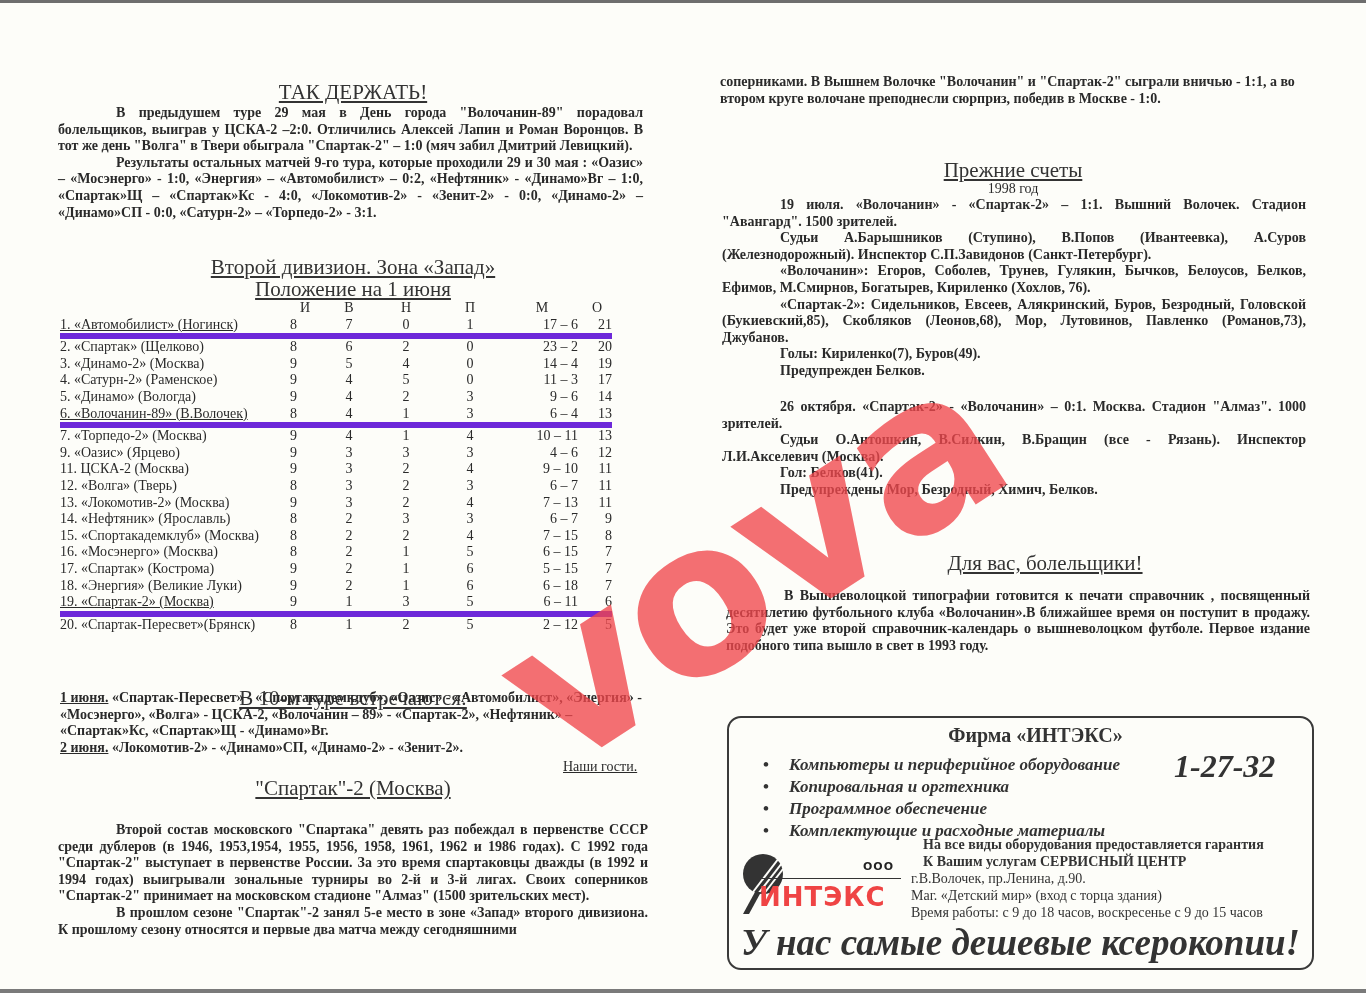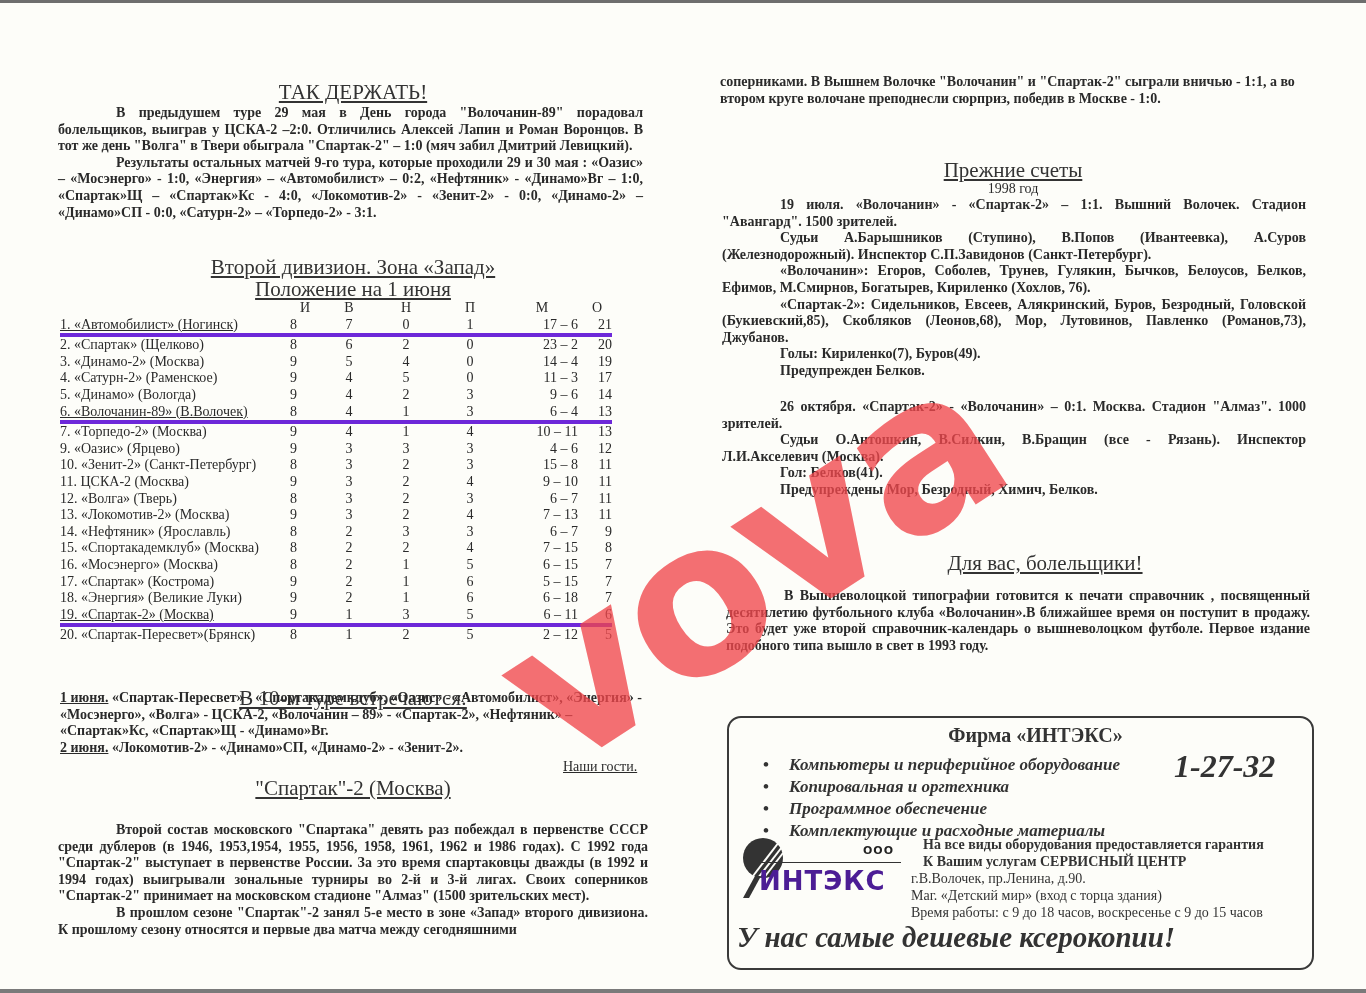--- a/index.html
+++ b/index.html
@@ -21,37 +21,37 @@
   table.standings { border-collapse:collapse; font-size:14px; line-height:16.6px; }
   table.standings td, table.standings th { padding:0; font-weight:normal; white-space:nowrap; }
   table.standings th { text-align:center; }
   .c-name { width:230px; text-align:left; }
   .c-i { width:30px; text-align:left; }
   .c-v { width:58px; text-align:center; }
   .c-n { width:56px; text-align:center; }
   .c-p { width:72px; text-align:center; }
   .c-m { width:72px; text-align:right; padding-right:4px !important; }
   .c-o { width:30px; text-align:right; }
-  tr.ul td { border-bottom:4px solid #6d28d9; }
+  tr.ul td { border-bottom:6px solid #6d28d9; }
   tr.ul td:first-child { text-decoration:underline; }
   .u { text-decoration:underline; }
   .ad-box {
     position:absolute; left:727px; top:716px; width:583px; height:250px;
     border:2px solid #3a3a3a; border-radius:14px; background:#fdfdf9;
   }
   .ad-title { position:absolute; left:0; width:100%; top:6px; text-align:center; font-size:20px; font-weight:bold; color:#333;padding-left:15px; }
   .ad-list { position:absolute; left:30px; top:32px; margin:4px; padding:0; list-style:none; }
   .ad-list li { font-size:17px; font-style:italic; font-weight:bold; line-height:22px; color:#333; }
   .ad-list li::before { content:"\2022"; display:inline-block; width:26px; font-style:normal; }
   .ad-phone { position:absolute; left:445px; top:30px; font-size:32px; font-style:italic; font-weight:bold; color:#333; }
   .ad-info { position:absolute; left:182px; top:118px; font-size:14px; line-height:17px; color:#333; }
   .ad-info .b { font-weight:bold;margin-left:12px; }
-  .ad-slogan { position:absolute; left:0; width:100%; top:203px; font-size:29px; font-style:italic; font-weight:bold; color:#333;margin-left:8px; }
-  .logo { position:absolute; left:12px; top:118px; width:160px; height:64px; }
-  .logo-text { position:absolute; left:18px; top:30px; font-family:"DejaVu Sans", sans-serif; font-weight:bold; font-size:26px; letter-spacing:1px; color:#4c1d95; }
+  .ad-slogan { position:absolute; left:0; width:100%; top:203px; text-align:center; font-size:37px; font-style:italic; font-weight:bold; color:#333; }
+  .logo { position:absolute; left:12px; top:134px; width:160px; height:64px; }
+  .logo-text { position:absolute; left:18px; top:30px; font-family:"DejaVu Sans", sans-serif; font-weight:bold; font-size:26px; letter-spacing:1px; color:#ef4444; }
   .logo-ooo { position:absolute; left:122px; top:8px; font-family:"DejaVu Sans", sans-serif; font-weight:bold; font-size:11px; letter-spacing:1px; color:#222; }
   .watermark {
     position:absolute; left:430px; top:355px; width:470px; height:330px;
     pointer-events:none;
   }
   .watermark span {
     position:absolute; left:0; top:0;
     font-family:"DejaVu Sans", sans-serif; font-weight:bold; font-size:210px;
     color:rgba(240,70,75,0.78); transform:rotate(-33deg); transform-origin:0 0;
     display:block; top:255px; left:25px; letter-spacing:-4px;
@@ -151,29 +151,20 @@
         <tr>
           <td class="c-name">9. «Оазис» (Ярцево)</td>
           <td class="c-i">9</td>
           <td class="c-v">3</td>
           <td class="c-n">3</td>
           <td class="c-p">3</td>
           <td class="c-m">4 – 6</td>
           <td class="c-o">12</td>
         </tr>
         <tr>
-          <td class="c-name">10. «Зенит-2» (Санкт-Петербург)</td>
-          <td class="c-i">8</td>
-          <td class="c-v">3</td>
-          <td class="c-n">2</td>
-          <td class="c-p">3</td>
-          <td class="c-m">15 – 8</td>
-          <td class="c-o">11</td>
-        </tr>
-        <tr>
           <td class="c-name">11. ЦСКА-2 (Москва)</td>
           <td class="c-i">9</td>
           <td class="c-v">3</td>
           <td class="c-n">2</td>
           <td class="c-p">4</td>
           <td class="c-m">9 – 10</td>
           <td class="c-o">11</td>
         </tr>
         <tr>
           <td class="c-name">12. «Волга» (Тверь)</td>

